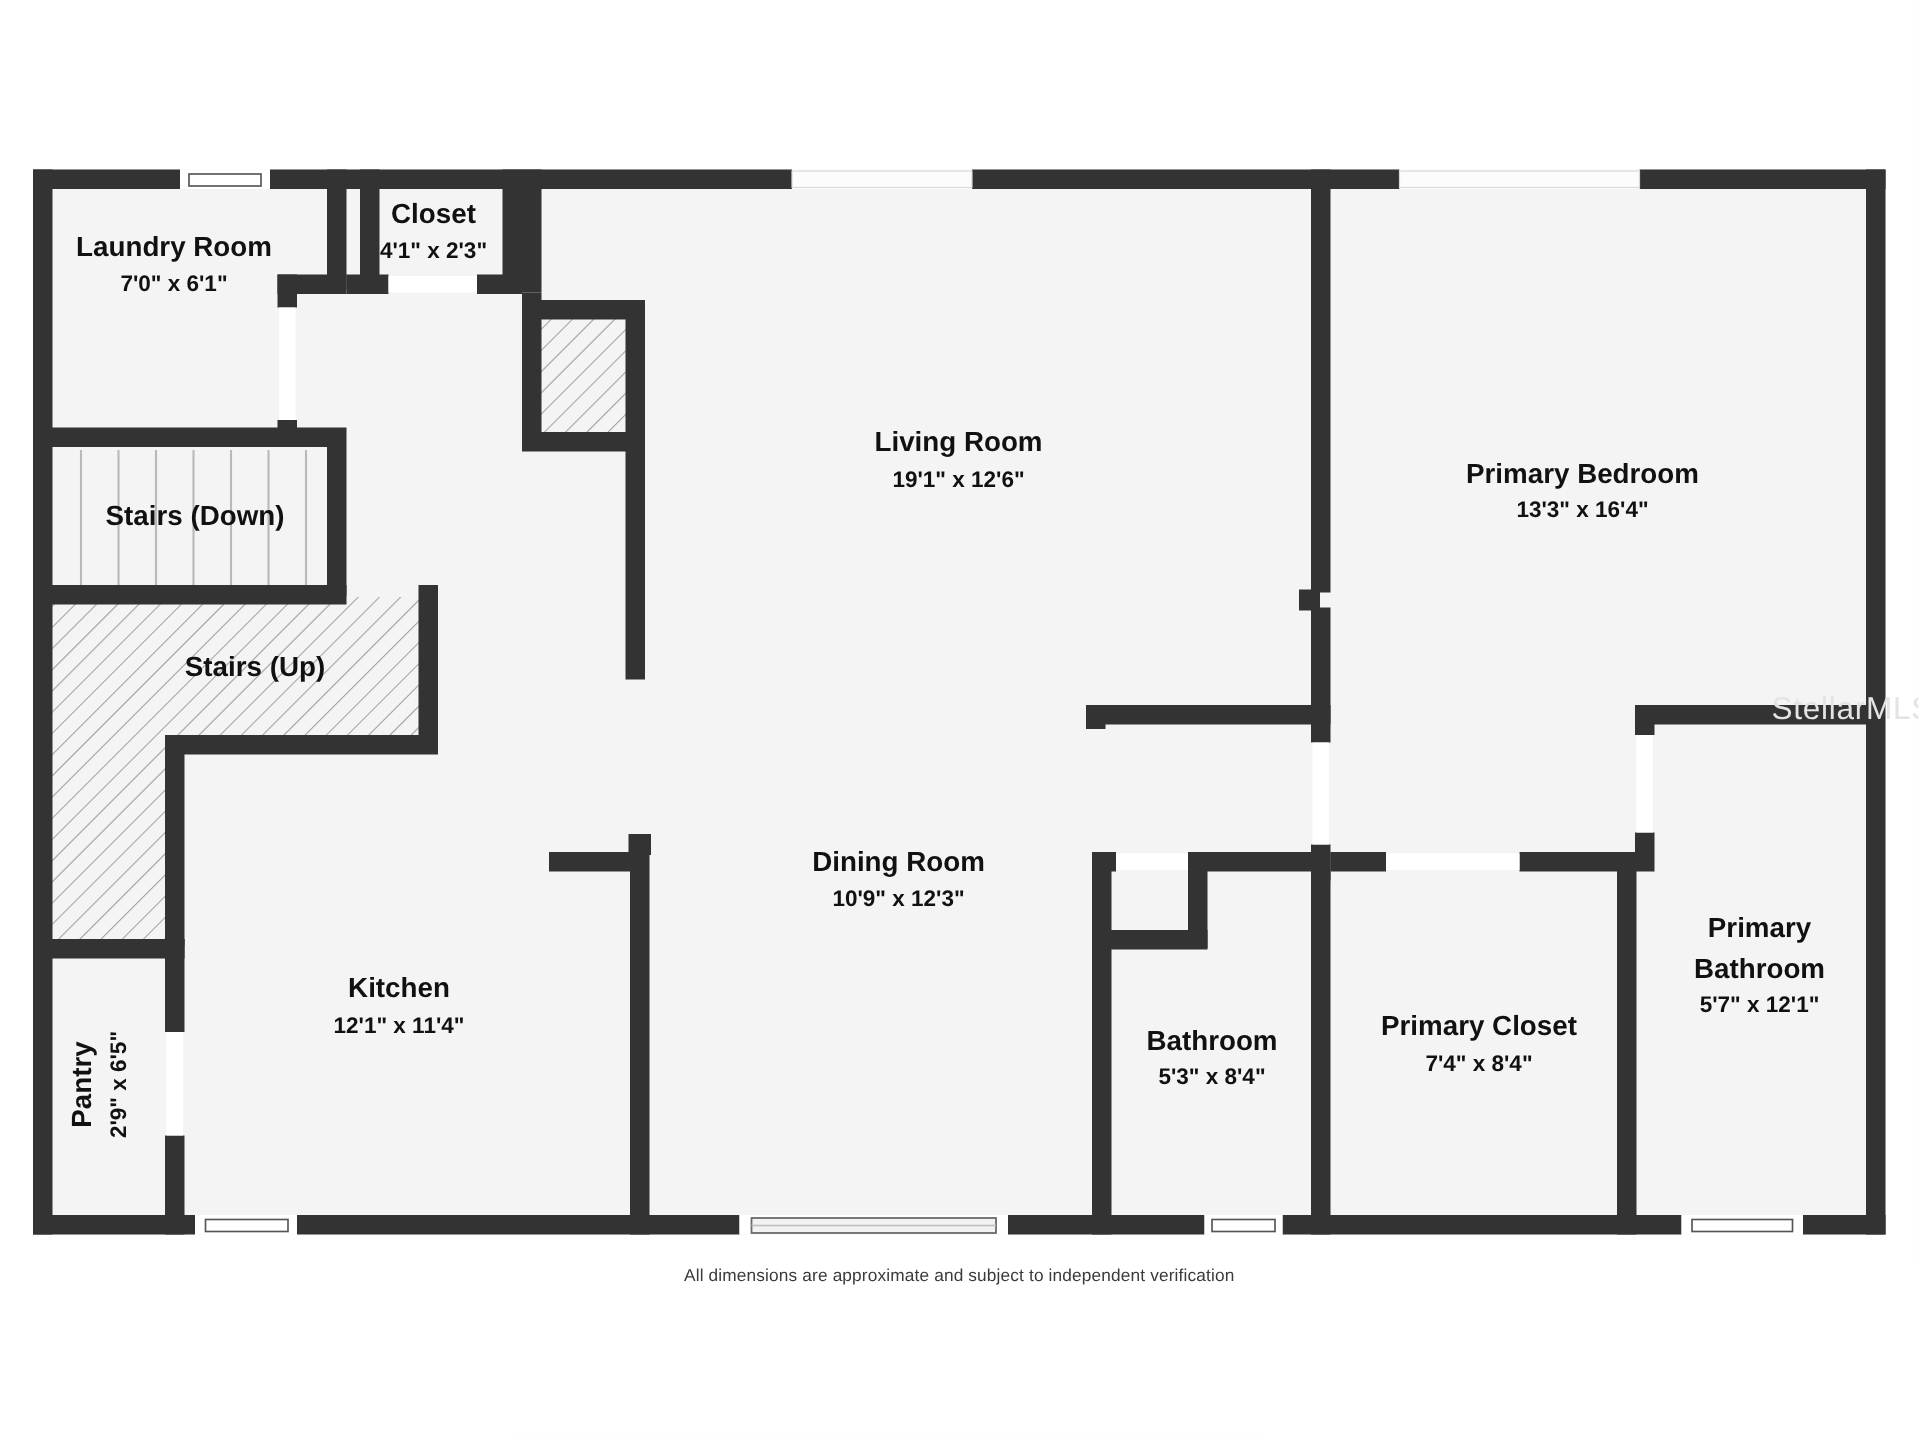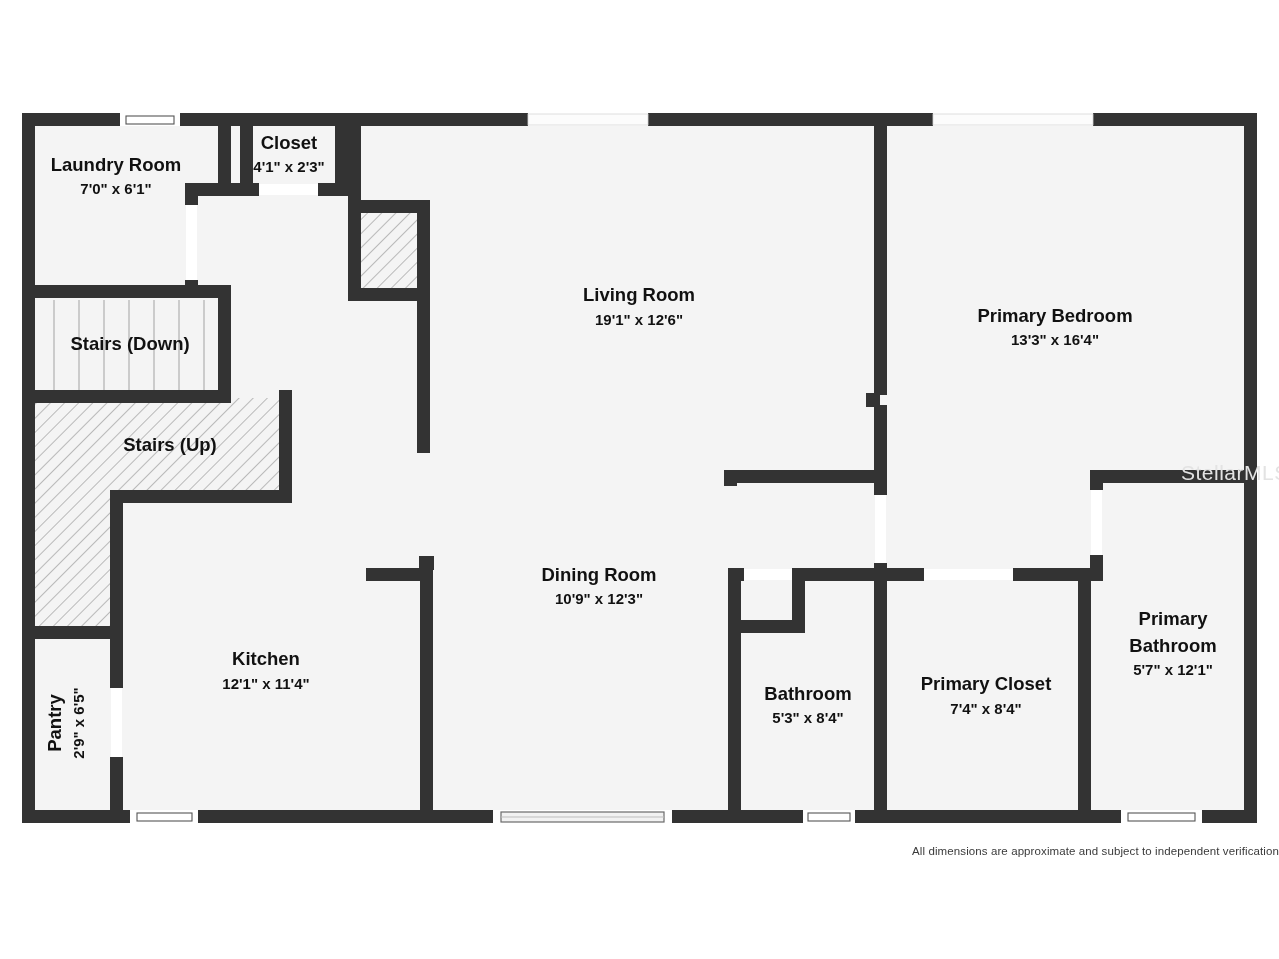--- a/index.html
+++ b/index.html
@@ -24,21 +24,21 @@
     font-family:"Liberation Sans", sans-serif;
     font-weight:700;
     fill:#111111;
     text-anchor:middle;
     dominant-baseline:middle;
   }
   .footer-note{
     position:absolute;
     left:0;right:0;
     top:845px;
-    text-align:right;
+    text-align:center;
     font-family:"Liberation Sans", sans-serif;
     font-size:11.5px;
     color:#3a3a3a;
     letter-spacing:0.1px;
   }
   .watermark{
     position:absolute;
     left:1181px;top:461px;
     font-family:"Liberation Sans", sans-serif;
     font-size:21px;

